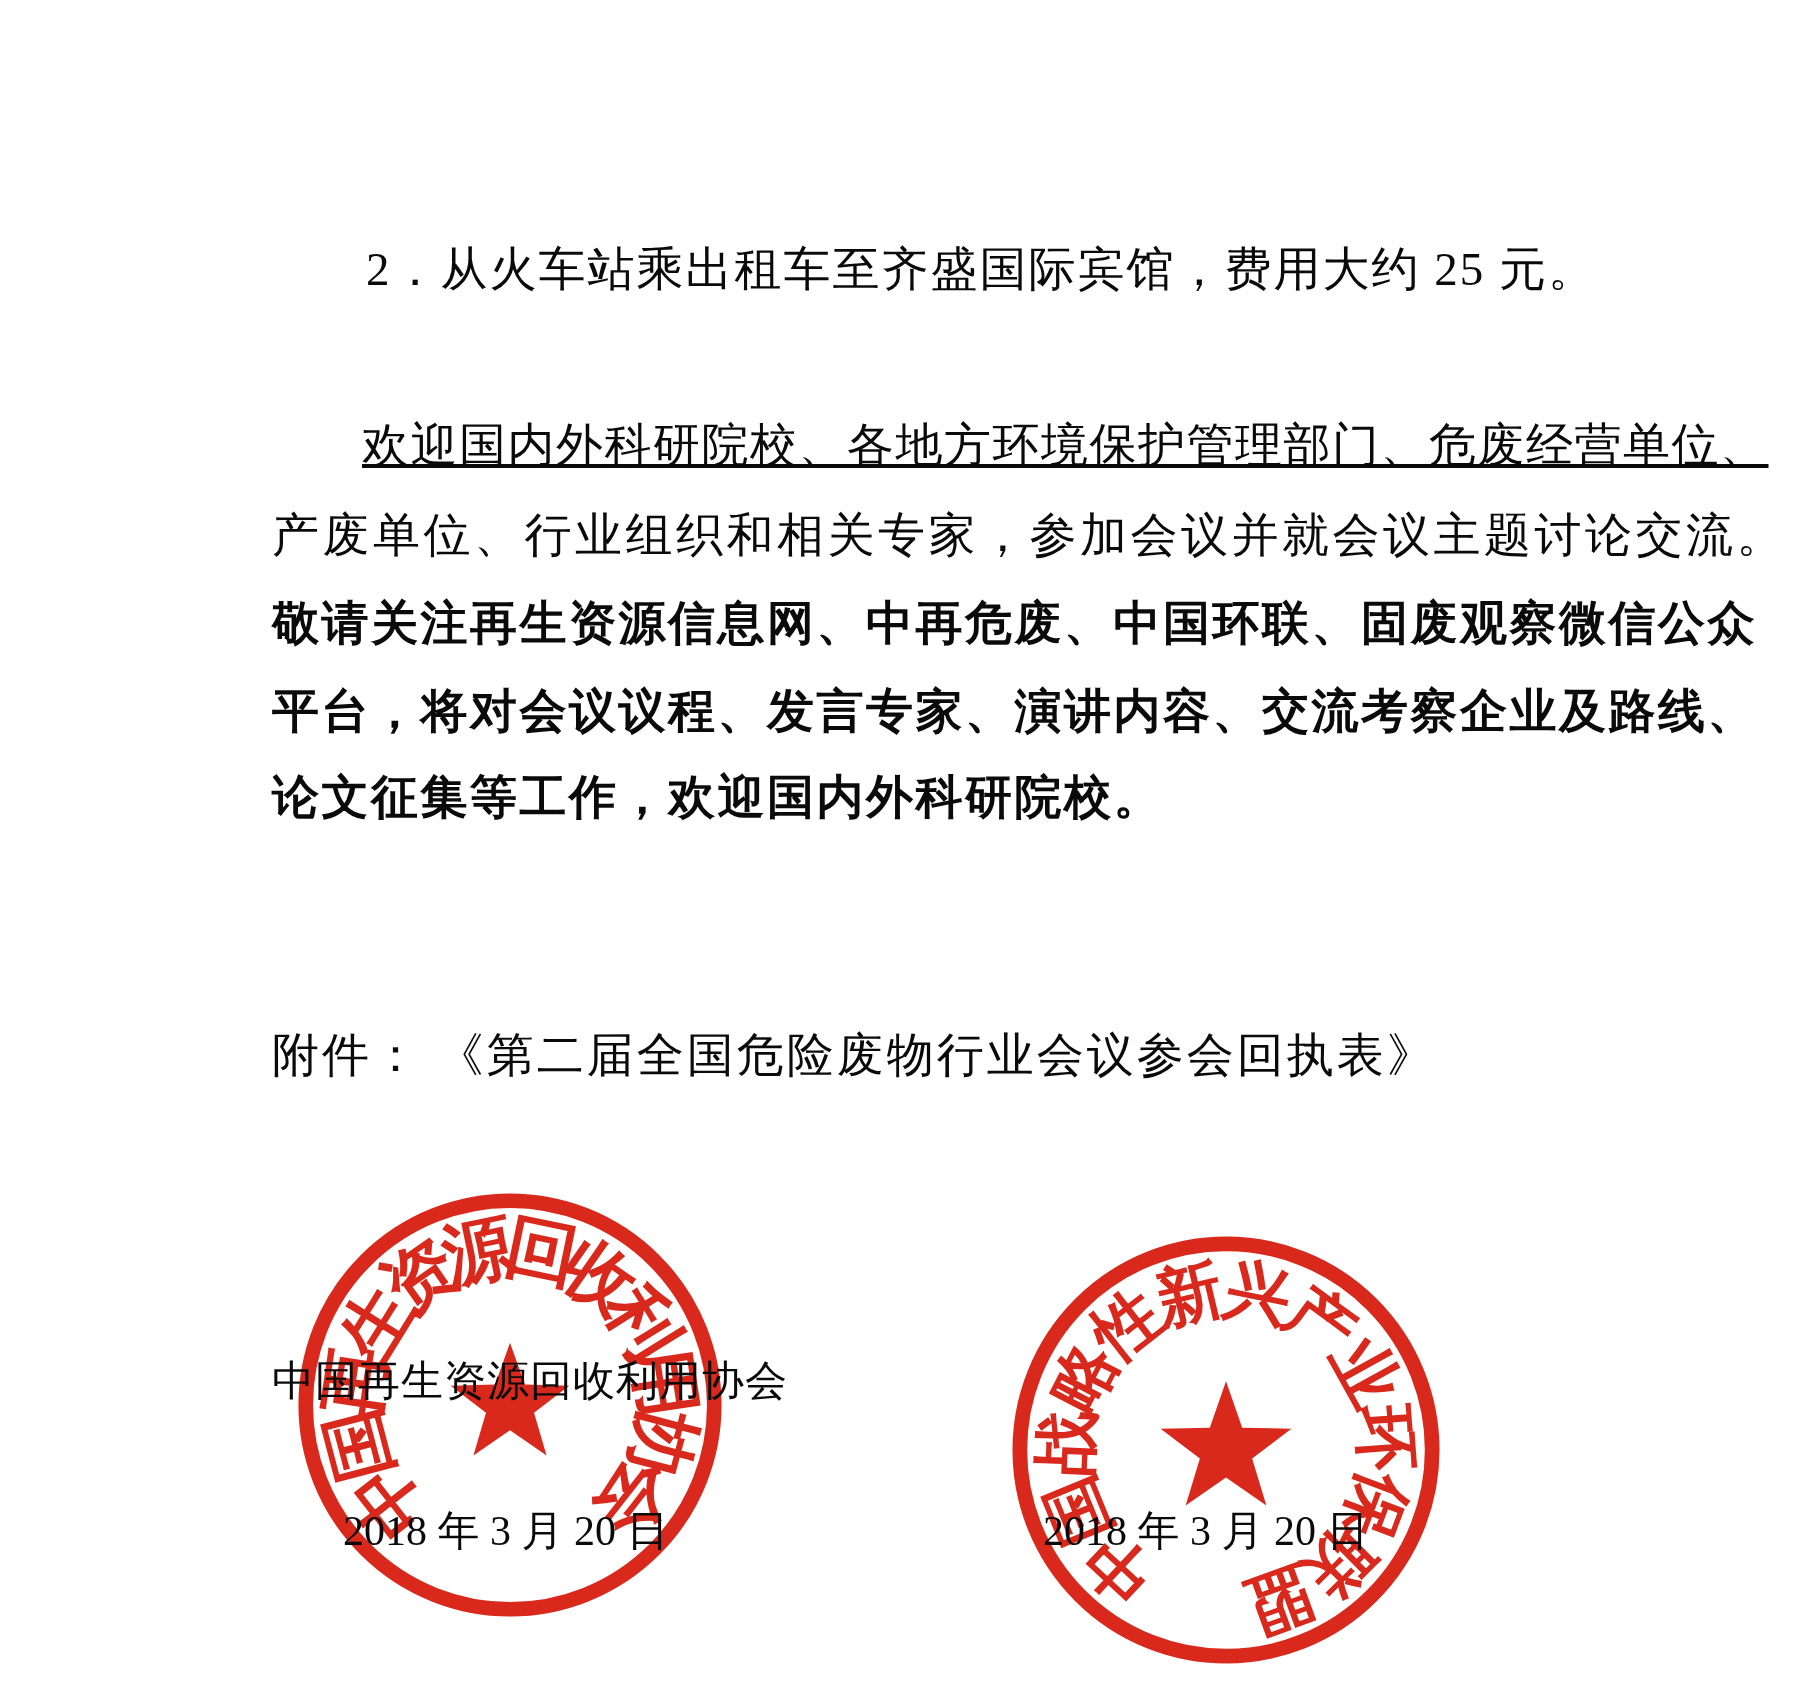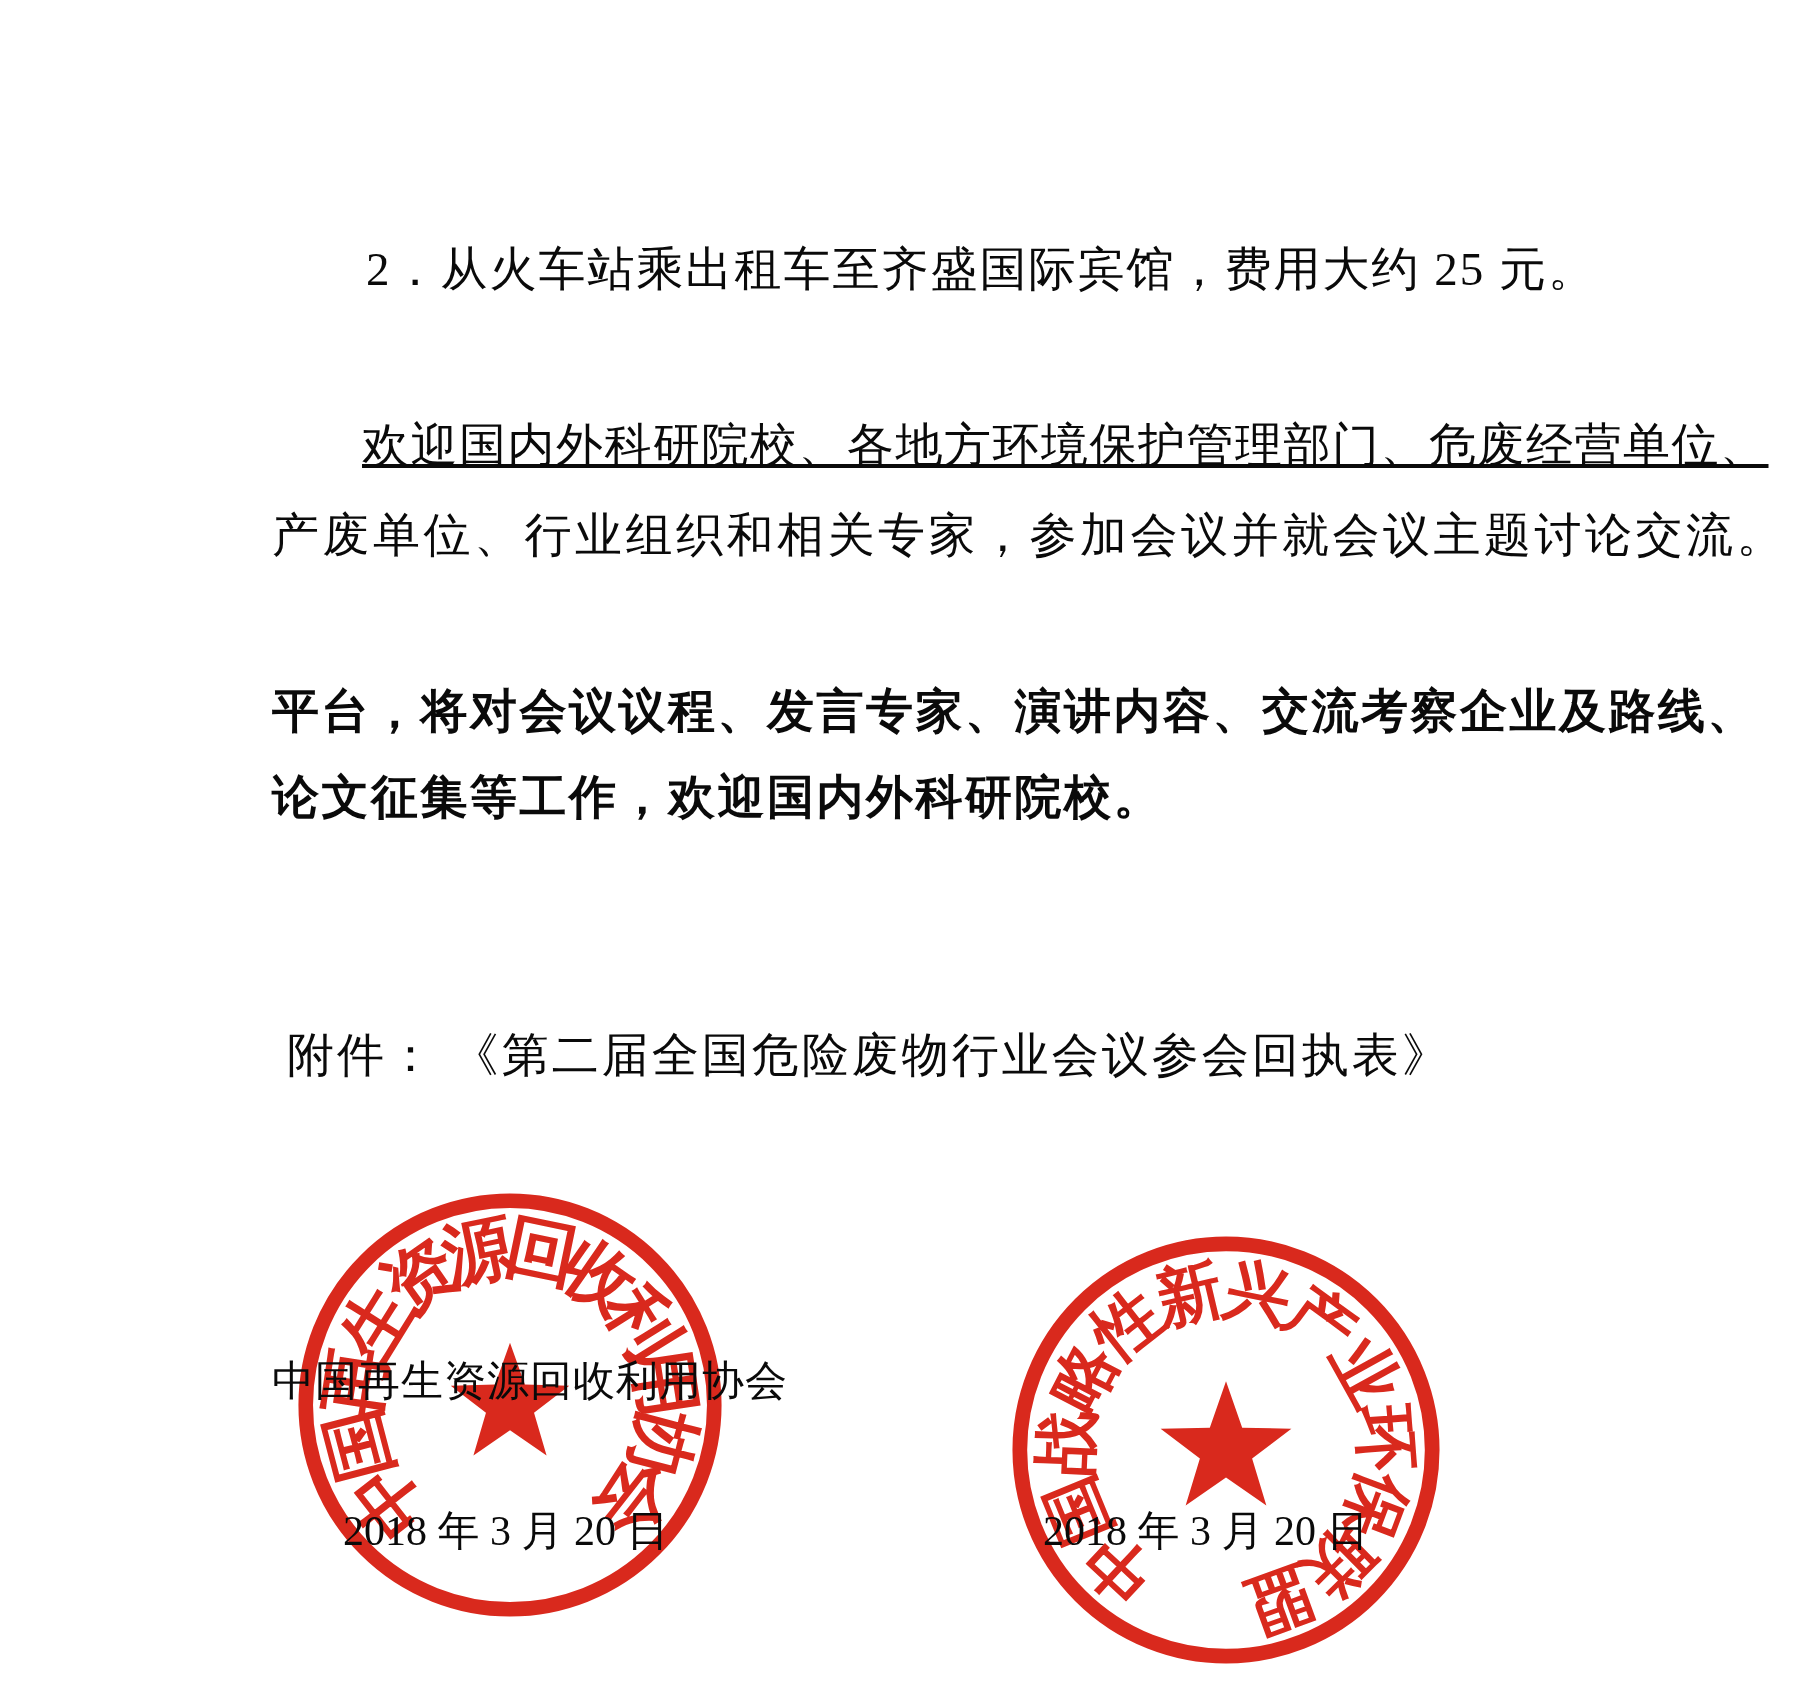--- a/index.html
+++ b/index.html
@@ -18,21 +18,21 @@
     font-size:47px;
     line-height:1;
     z-index:2;
   }
   .l-item2   {top:246px;  left:366px; letter-spacing:2px;}
   .l-para0   {top:422px;  left:362px; letter-spacing:1.5px;text-decoration:underline;}
   .l-para1   {top:512px;  left:272px; letter-spacing:3.5px;}
   .l-bold0   {top:600px;  left:272px; letter-spacing:2.5px; font-weight:bold;}
   .l-bold1   {top:688px;  left:272px; letter-spacing:2.5px; font-weight:bold;}
   .l-bold2   {top:774px;  left:272px; letter-spacing:2.5px; font-weight:bold;}
-  .l-attach  {top:1032px; left:272px; letter-spacing:3px;margin-left:15px;}
+  .l-attach  {top:1032px; left:272px; letter-spacing:3px;}
   .l-org-left  {top:1360px; left:272px; letter-spacing:1px; font-size:42px;}
   .l-org-right {top:1360px; left:948px; letter-spacing:3.5px; font-size:42px;}
   .l-date-left {top:1510px; left:343px; font-size:42px;}
   .l-date-right{top:1510px; left:1043px; font-size:42px;}
   .seal{
     position:absolute;
     z-index:1;
   }
   .seal-left {left:296px;  top:1191px; width:428px; height:428px;}
   .seal-right{left:1010px; top:1234px; width:432px; height:432px;}
@@ -78,20 +78,21 @@
       <text x="220" y="80" fill="#d9291d" font-size="67" text-anchor="middle" transform="rotate(110.5 220 220)">保</text>
       <text x="220" y="80" fill="#d9291d" font-size="67" text-anchor="middle" transform="rotate(135.25 220 220)">联</text>
       <text x="220" y="80" fill="#d9291d" font-size="67" text-anchor="middle" transform="rotate(160 220 220)">盟</text>
     </svg>
 
   <div class="line l-item2">2．从火车站乘出租车至齐盛国际宾馆，费用大约 25 元。</div>
 
   <div class="line l-para0">欢迎国内外科研院校、各地方环境保护管理部门、危废经营单位、</div>
   <div class="line l-para1">产废单位、行业组织和相关专家，参加会议并就会议主题讨论交流。</div>
 
+  <div class="line l-bold0">敬请关注再生资源信息网、中再危废、中国环联、固废观察微信公众</div>
   <div class="line l-bold1">平台，将对会议议程、发言专家、演讲内容、交流考察企业及路线、</div>
   <div class="line l-bold2">论文征集等工作，欢迎国内外科研院校。</div>
 
   <div class="line l-attach">附件： 《第二届全国危险废物行业会议参会回执表》</div>
 
   <div class="line l-org-left">中国再生资源回收利用协会</div>
 
   <div class="line l-date-left">2018 年 3 月 20 日</div>
   <div class="line l-date-right">2018 年 3 月 20 日</div>
 

